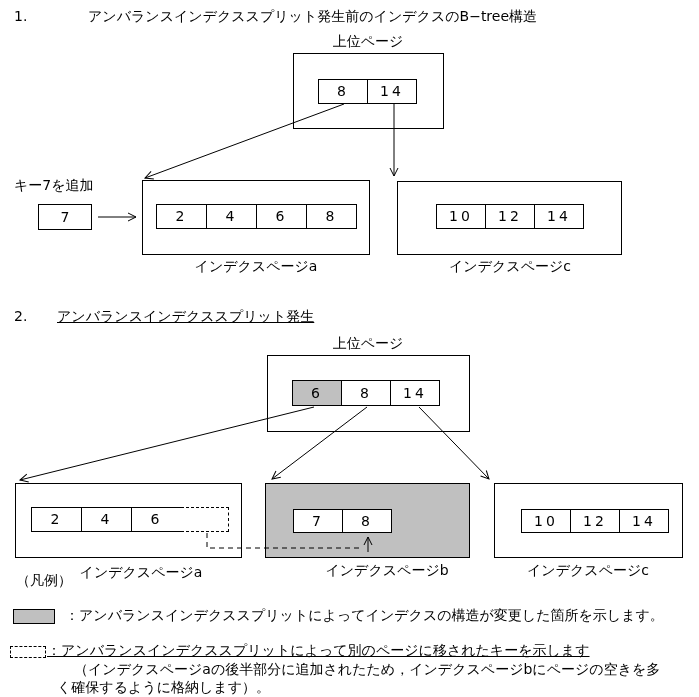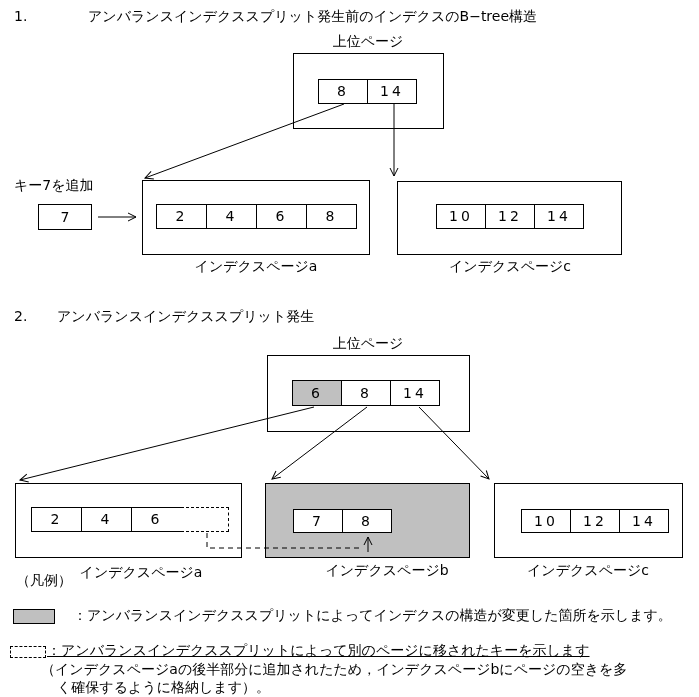--- a/index.html
+++ b/index.html
@@ -53,21 +53,21 @@
 
 <div class="box" style="left:397px;top:181px;width:225px;height:74px;"></div>
 <div class="cellrow" style="left:436px;top:204px;">
   <div class="cell" style="width:50px;height:25px;line-height:23px;">10</div>
   <div class="cell" style="width:50px;height:25px;line-height:23px;">12</div>
   <div class="cell" style="width:50px;height:25px;line-height:23px;">14</div>
 </div>
 <div class="abs ctr" style="left:510px;top:258px;">インデクスページc</div>
 
 <div class="abs" style="left:14px;top:308px;">2.</div>
-<div class="abs" style="left:57px;top:308px;">アンバランスインデクススプリット発生</div>
+<div class="abs" style="left:57px;top:308px;text-decoration:underline;">アンバランスインデクススプリット発生</div>
 
 <div class="abs ctr" style="left:368px;top:335px;">上位ページ</div>
 <div class="box" style="left:267px;top:355px;width:203px;height:77px;"></div>
 <div class="cellrow" style="left:292px;top:380px;">
   <div class="cell gray" style="width:50px;height:26px;line-height:24px;">6</div>
   <div class="cell" style="width:50px;height:26px;line-height:24px;">8</div>
   <div class="cell" style="width:50px;height:26px;line-height:24px;">14</div>
 </div>
 
 <div class="box" style="left:15px;top:483px;width:227px;height:75px;"></div>
@@ -90,25 +90,25 @@
 <div class="cellrow" style="left:521px;top:509px;">
   <div class="cell" style="width:50px;height:24px;line-height:22px;">10</div>
   <div class="cell" style="width:50px;height:24px;line-height:22px;">12</div>
   <div class="cell" style="width:50px;height:24px;line-height:22px;">14</div>
 </div>
 <div class="abs ctr" style="left:588px;top:562px;">インデクスページc</div>
 
 <div class="abs" style="left:16px;top:572px;">（凡例）</div>
 
 <div class="swatch gray" style="left:13px;top:609px;width:42px;height:15px;"></div>
-<div class="abs" style="left:73px;top:607px;text-align:center;">：アンバランスインデクススプリットによってインデクスの構造が変更した箇所を示します。</div>
+<div class="abs" style="left:65px;top:607px;text-align:center;">：アンバランスインデクススプリットによってインデクスの構造が変更した箇所を示します。</div>
 
 <div class="swatch dash" style="left:10px;top:646px;width:36px;height:12px;"></div>
 <div class="abs" style="left:47px;top:642px;text-decoration:underline;">：アンバランスインデクススプリットによって別のページに移されたキーを示します</div>
-<div class="abs" style="left:41px;top:661px;">（インデクスページaの後半部分に追加されたため，インデクスページbにページの空きを多</div>
+<div class="abs" style="left:74px;top:661px;">（インデクスページaの後半部分に追加されたため，インデクスページbにページの空きを多</div>
 <div class="abs" style="left:57px;top:679px;">く確保するように格納します）。</div>
 
 <svg class="overlay" width="699" height="697" viewBox="0 0 699 697">
   <defs>
     <marker id="ah" markerWidth="12" markerHeight="12" refX="9" refY="5" orient="auto" markerUnits="userSpaceOnUse">
       <path d="M1,1 L9,5 L1,9" fill="none" stroke="#000" stroke-width="1"></path>
     </marker>
   </defs>
 
   <line x1="344" y1="104" x2="145" y2="178" stroke="#000" stroke-width="1" marker-end="url(#ah)"></line>

